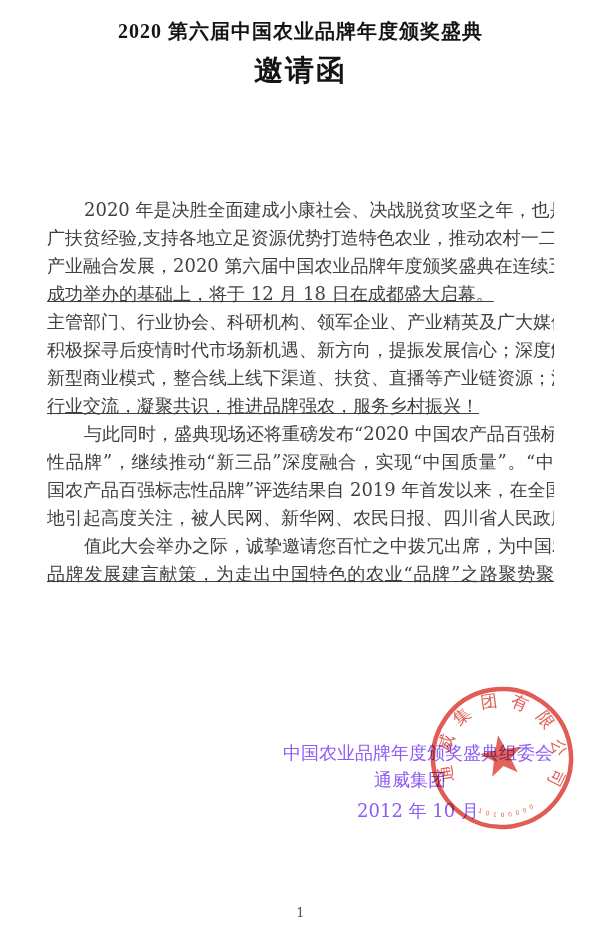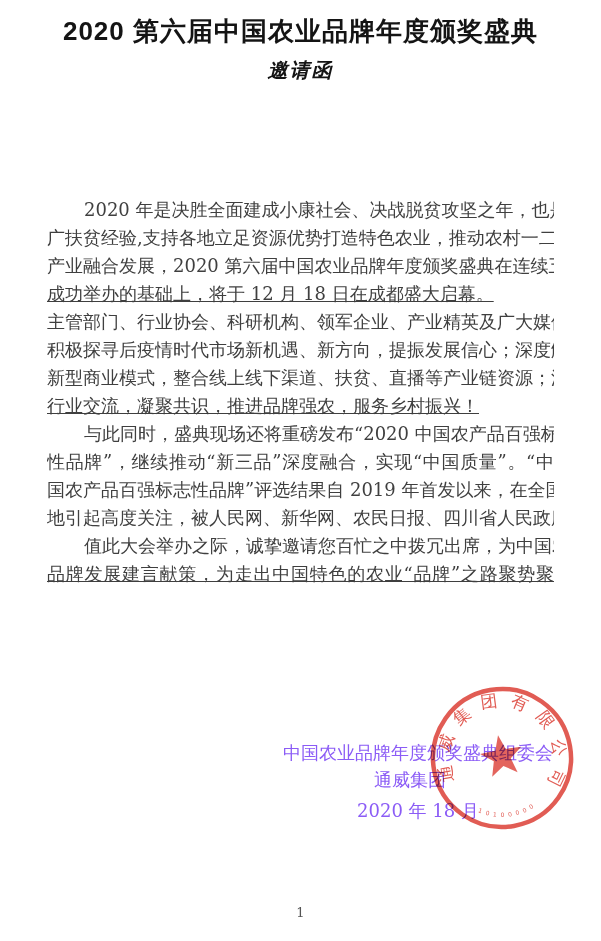--- a/index.html
+++ b/index.html
@@ -16,31 +16,31 @@
     position: absolute;
     top: 14px;
     left: 0;
     width: 100%;
     text-align: center;
     font-family: "Liberation Sans", sans-serif;
     font-weight: 700;
     color: #141414;
   }
   .title-line1 {
-    font-size: 26px;
+    font-size: 20px;
     line-height: 34px;
     letter-spacing: 1px;
     margin: 0;
+    font-family: Liberation Serif, serif;
   }
   .title-line2 {
-    font-size: 20px;
+    font-size: 29px;
     line-height: 32px;
     letter-spacing: 2px;
     margin: 6px 0 0 0;
-    font-style: italic;
   }
   .body-text {
     position: absolute;
     left: 47px;
     top: 196px;
     width: 507px;
     font-size: 18px;
     color: #3f3f3f;
   }
   .line {
@@ -124,21 +124,21 @@
       <div class="line">性品牌”，继续推动“新三品”深度融合，实现“中国质量”。“中</div>
       <div class="line">国农产品百强标志性品牌”评选结果自 2019 年首发以来，在全国各</div>
       <div class="line">地引起高度关注，被人民网、新华网、农民日报、四川省人民政府官</div>
       <div class="line first">值此大会举办之际，诚挚邀请您百忙之中拨冗出席，为中国农业</div>
       <div class="line last">品牌发展建言献策，为走出中国特色的农业“品牌”之路聚势聚力。</div>
     </div>
 
   <div class="signature">
     <div class="sig-line">中国农业品牌年度颁奖盛典组委会</div>
     <div class="sig-line sig-company">通威集团</div>
-    <div class="sig-line">2020 年 18 月</div>
+    <div class="sig-line">2012 年 10 月</div>
   </div>
 
   <svg class="seal" viewBox="0 0 150 150" xmlns="http://www.w3.org/2000/svg">
     <g transform="rotate(-10 75 75)">
       <circle cx="75" cy="75" r="69"></circle>
       <path id="sealArcPath" d="M 26.1 92.8 A 52 52 0 1 1 108.4 114.8" fill="none"></path>
       <text class="seal-arc-text">
         <textPath href="#sealArcPath" startOffset="4">通威集团有限公司</textPath>
       </text>
       <path id="sealSerialPath" d="M 37.1 120.2 A 59 59 0 0 0 112.9 120.2" fill="none"></path>

